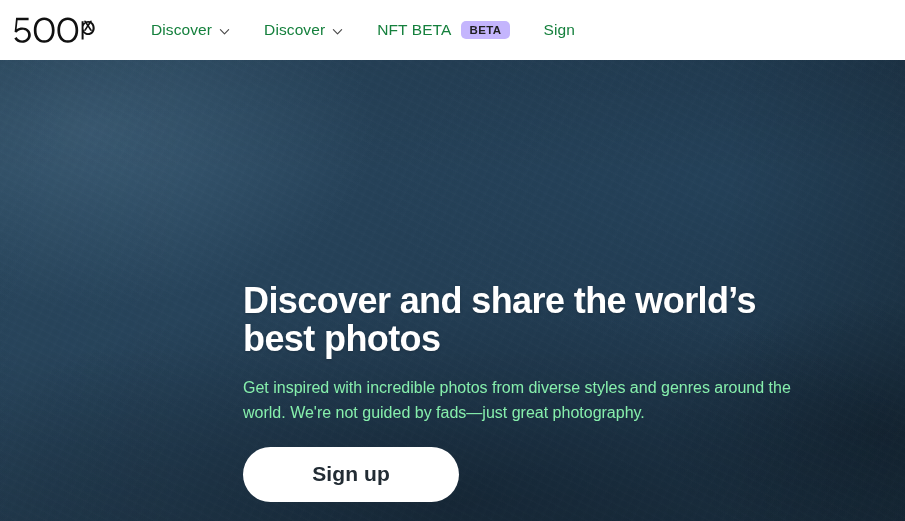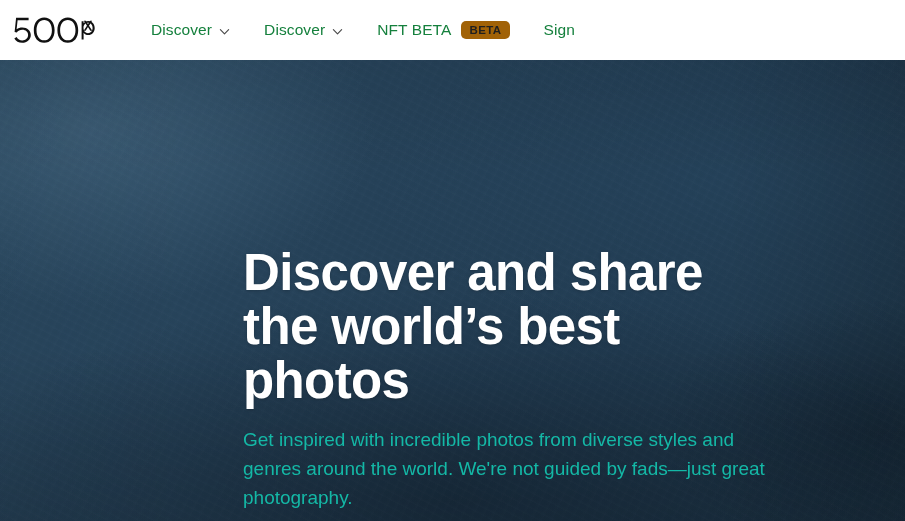--- a/index.html
+++ b/index.html
@@ -75,21 +75,21 @@
     height: 11px;
     flex: 0 0 auto;
     position: relative;
     top: 1px;
   }
   .chevron svg { display: block; }
 
   .badge {
     display: inline-block;
     margin-left: 10px;
-    background: #a16207;
+    background: #c4b5fd;
     color: #1f1f1f;
     font-size: 11.5px;
     font-weight: bold;
     letter-spacing: 0.4px;
     padding: 4px 8px 3px 8px;
     border-radius: 5px;
     line-height: 1;
   }
 
   
@@ -136,34 +136,35 @@
 
   .hero-content {
     position: absolute;
     left: 243px;
     top: 186px;
     width: 600px;
     z-index: 3;
   }
 
   .hero-title {
-    font-size: 51px;
+    font-size: 36px;
     font-weight: bold;
     color: #ffffff;
     line-height: 1.06;
     letter-spacing: -0.6px;
     max-width: 540px;
     text-shadow: 0 1px 3px rgba(0,0,0,0.18);
+    margin-top: 36px;
   }
 
   .hero-sub {
     margin-top: 18px;
-    font-size: 19px;
+    font-size: 16px;
     line-height: 1.52;
-    color: #14b8a6;
+    color: #86efac;
     max-width: 552px;
     font-weight: normal;
   }
 
   .signup-btn {
     display: inline-flex;
     align-items: center;
     justify-content: center;
     margin-top: 22px;
     width: 216px;

